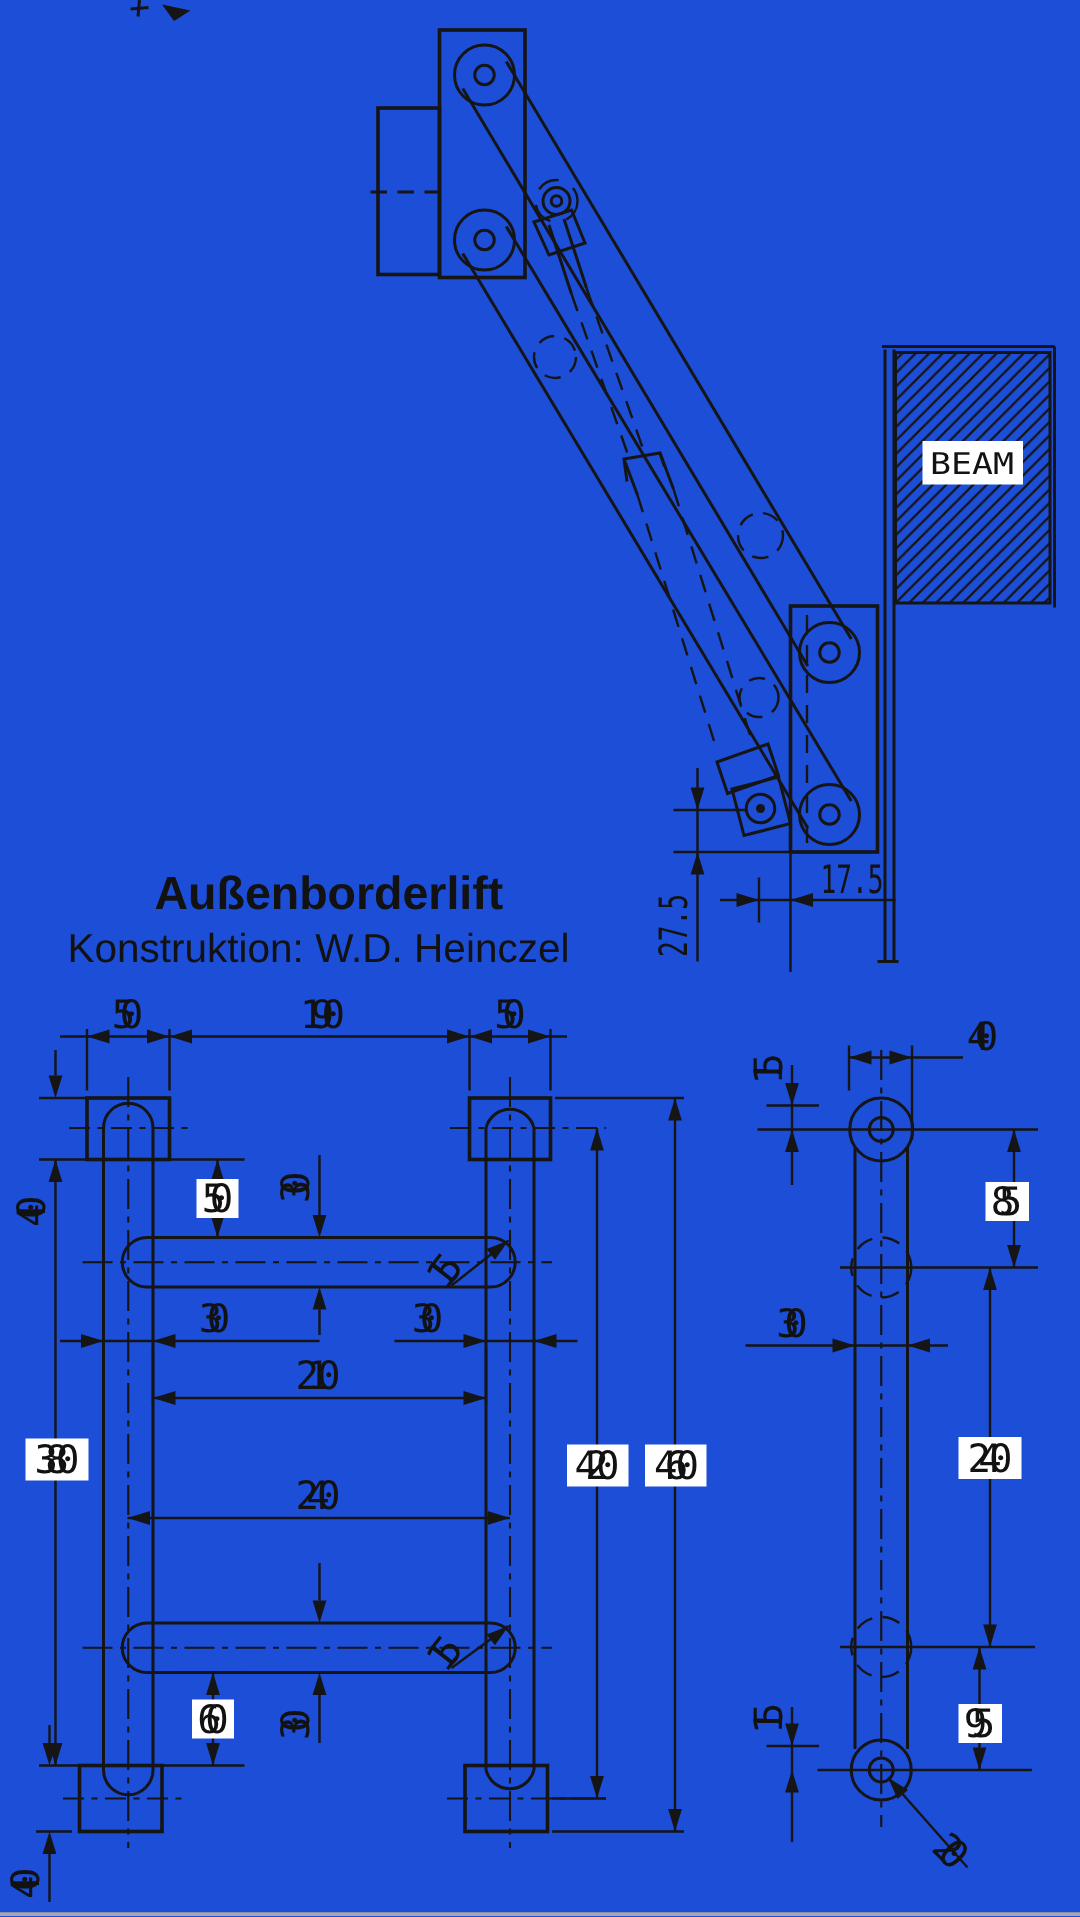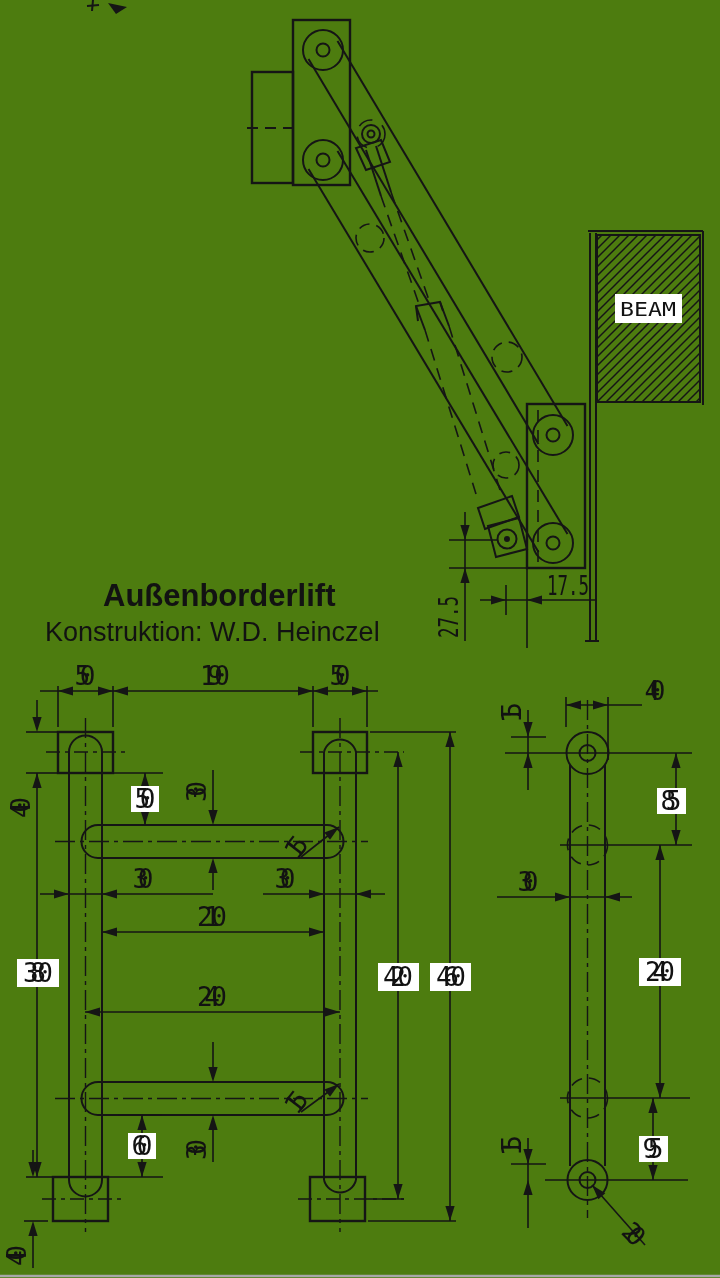--- a/index.html
+++ b/index.html
@@ -1,16 +1,16 @@
 <!DOCTYPE html>
 <html><head>
 <meta charset="utf-8">
 <style>
   html,body{margin:0;padding:0;background:#fff;}
-  .page{position:relative;width:720px;height:1278px;background:#4d7c0f;overflow:hidden;
+  .page{position:relative;width:720px;height:1278px;background:#1d4ed8;overflow:hidden;
         font-family:"Liberation Sans",sans-serif;}
   svg{position:absolute;left:0;top:0;}
   .ln{stroke:#151515;fill:none;}
   .thick{stroke-width:2.4;}
   .med{stroke-width:2;}
   .dim{stroke-width:1.6;}
   .cl{stroke-width:1.4;}
   .arr{fill:#151515;stroke:none;}
   text{fill:#121212;}
   .dimtxt{font-family:"DejaVu Sans Mono",monospace;font-size:26px;}

